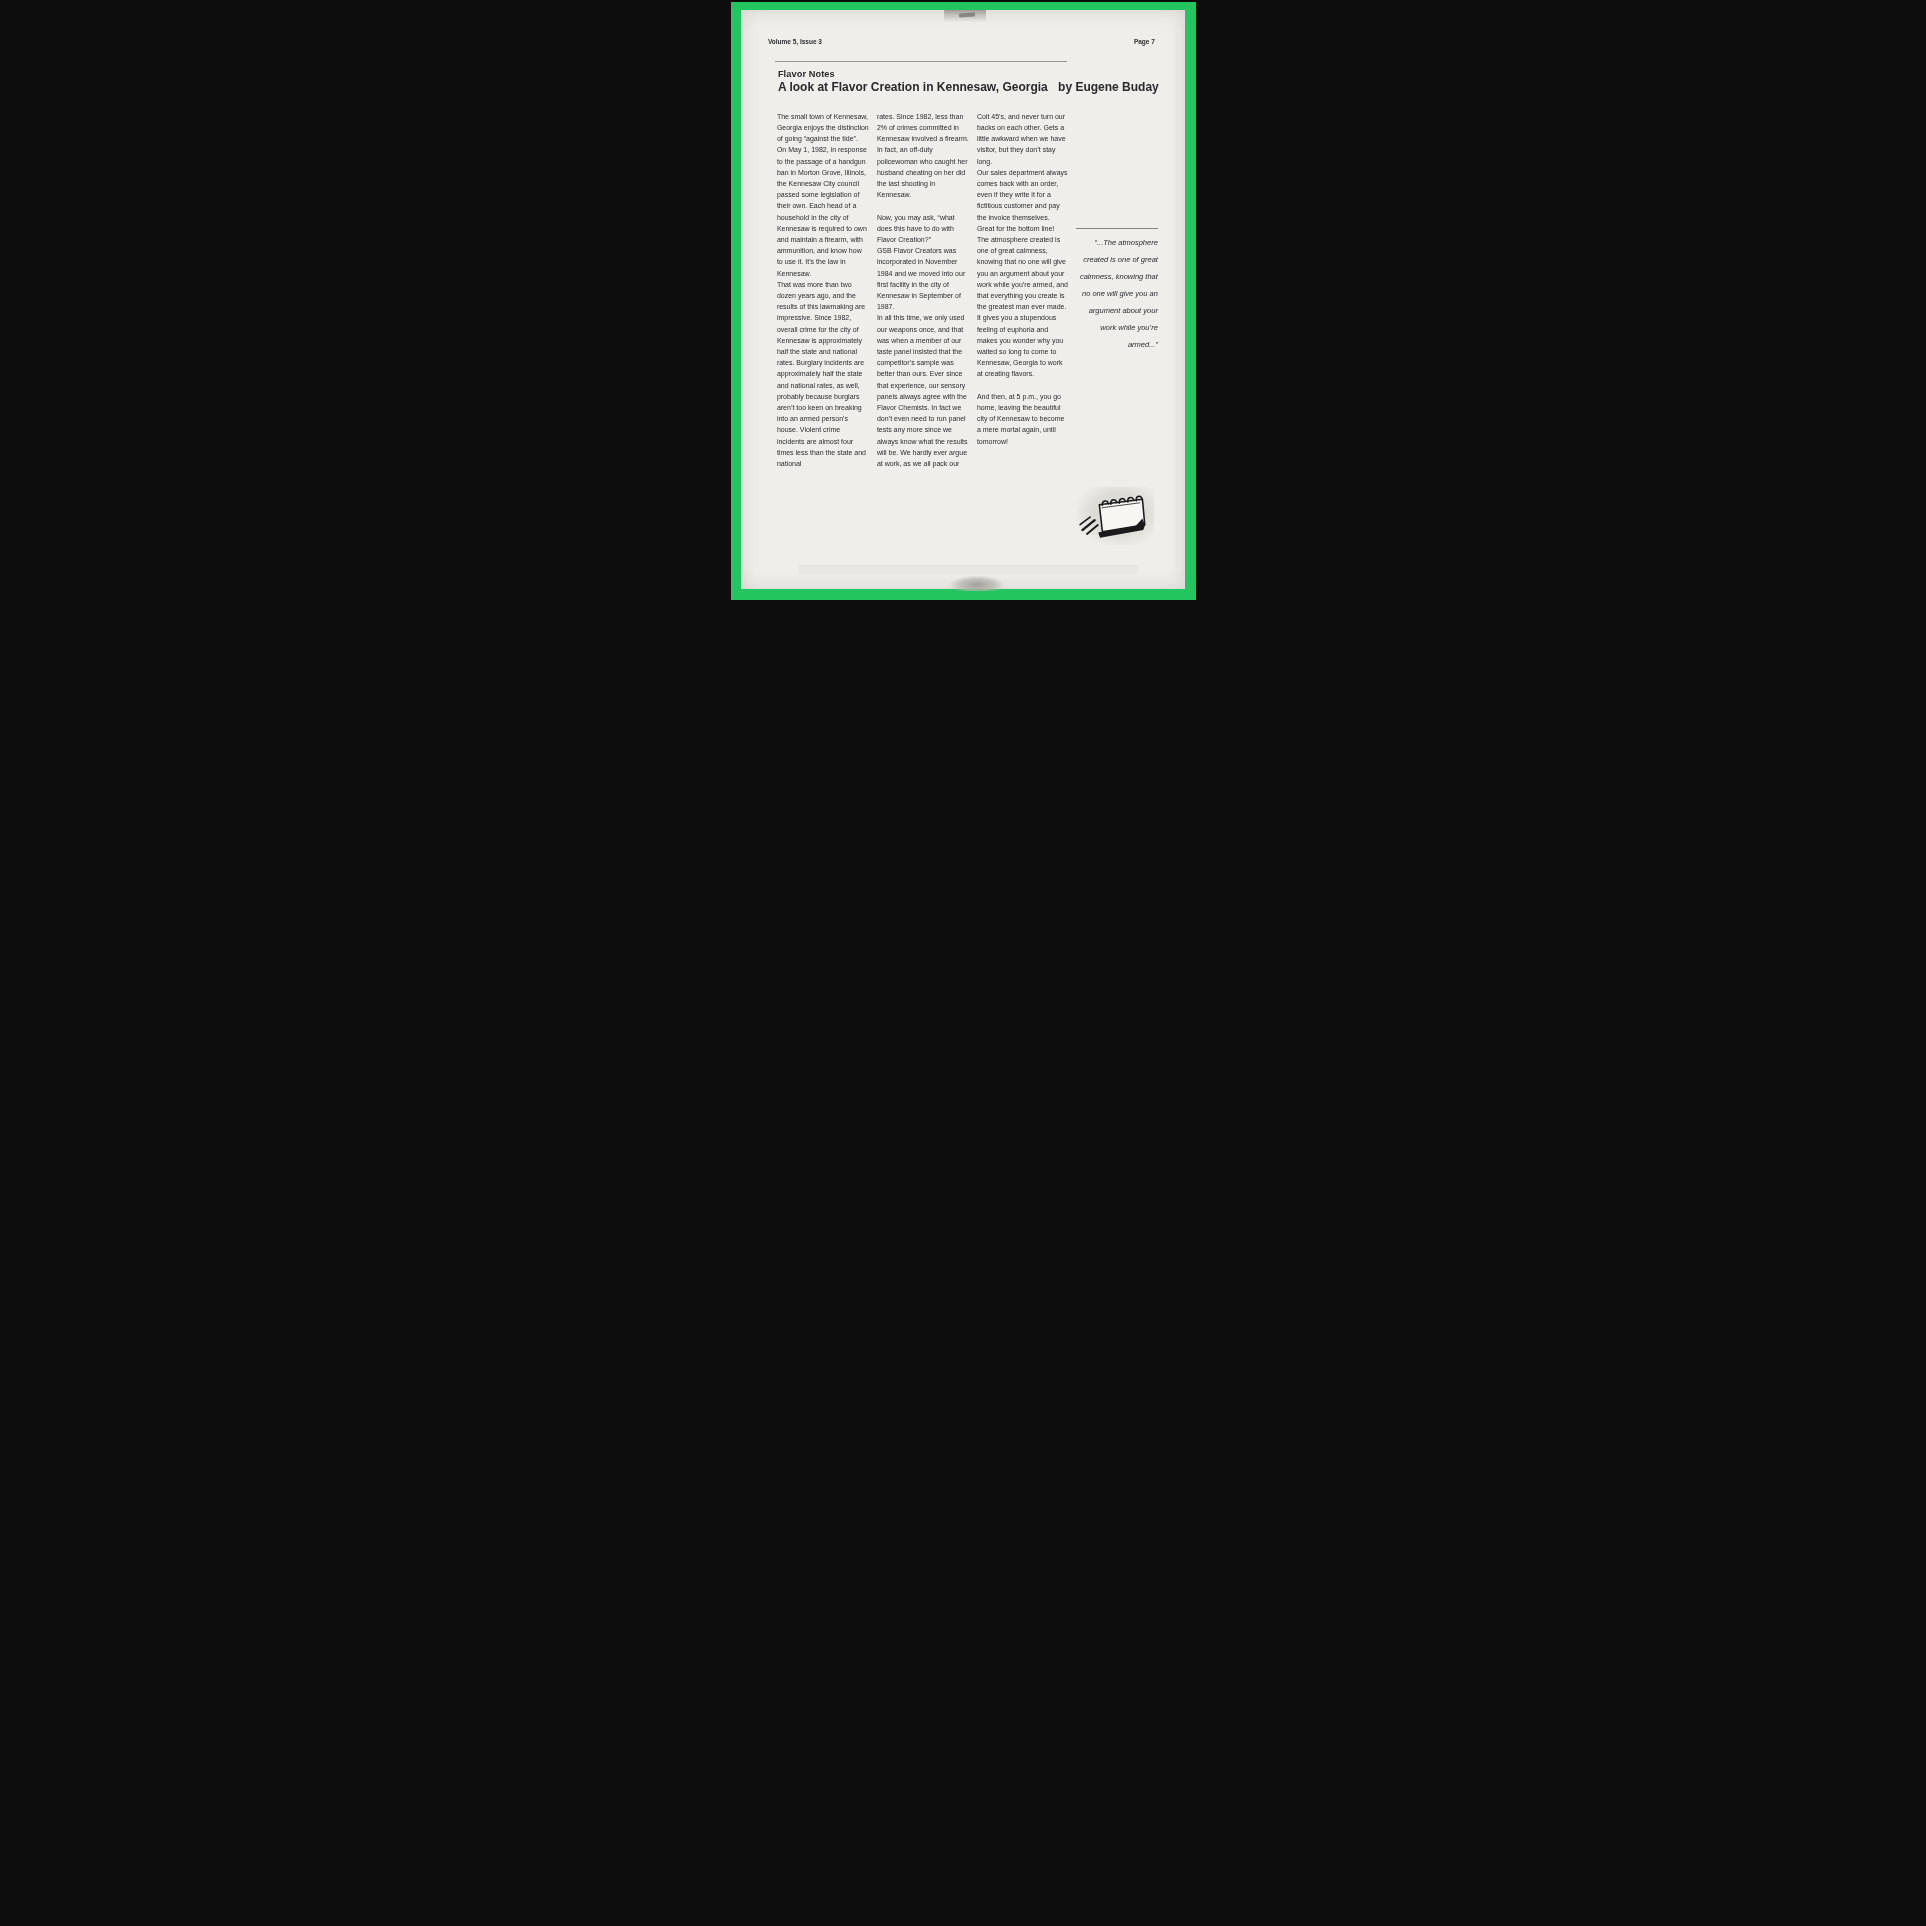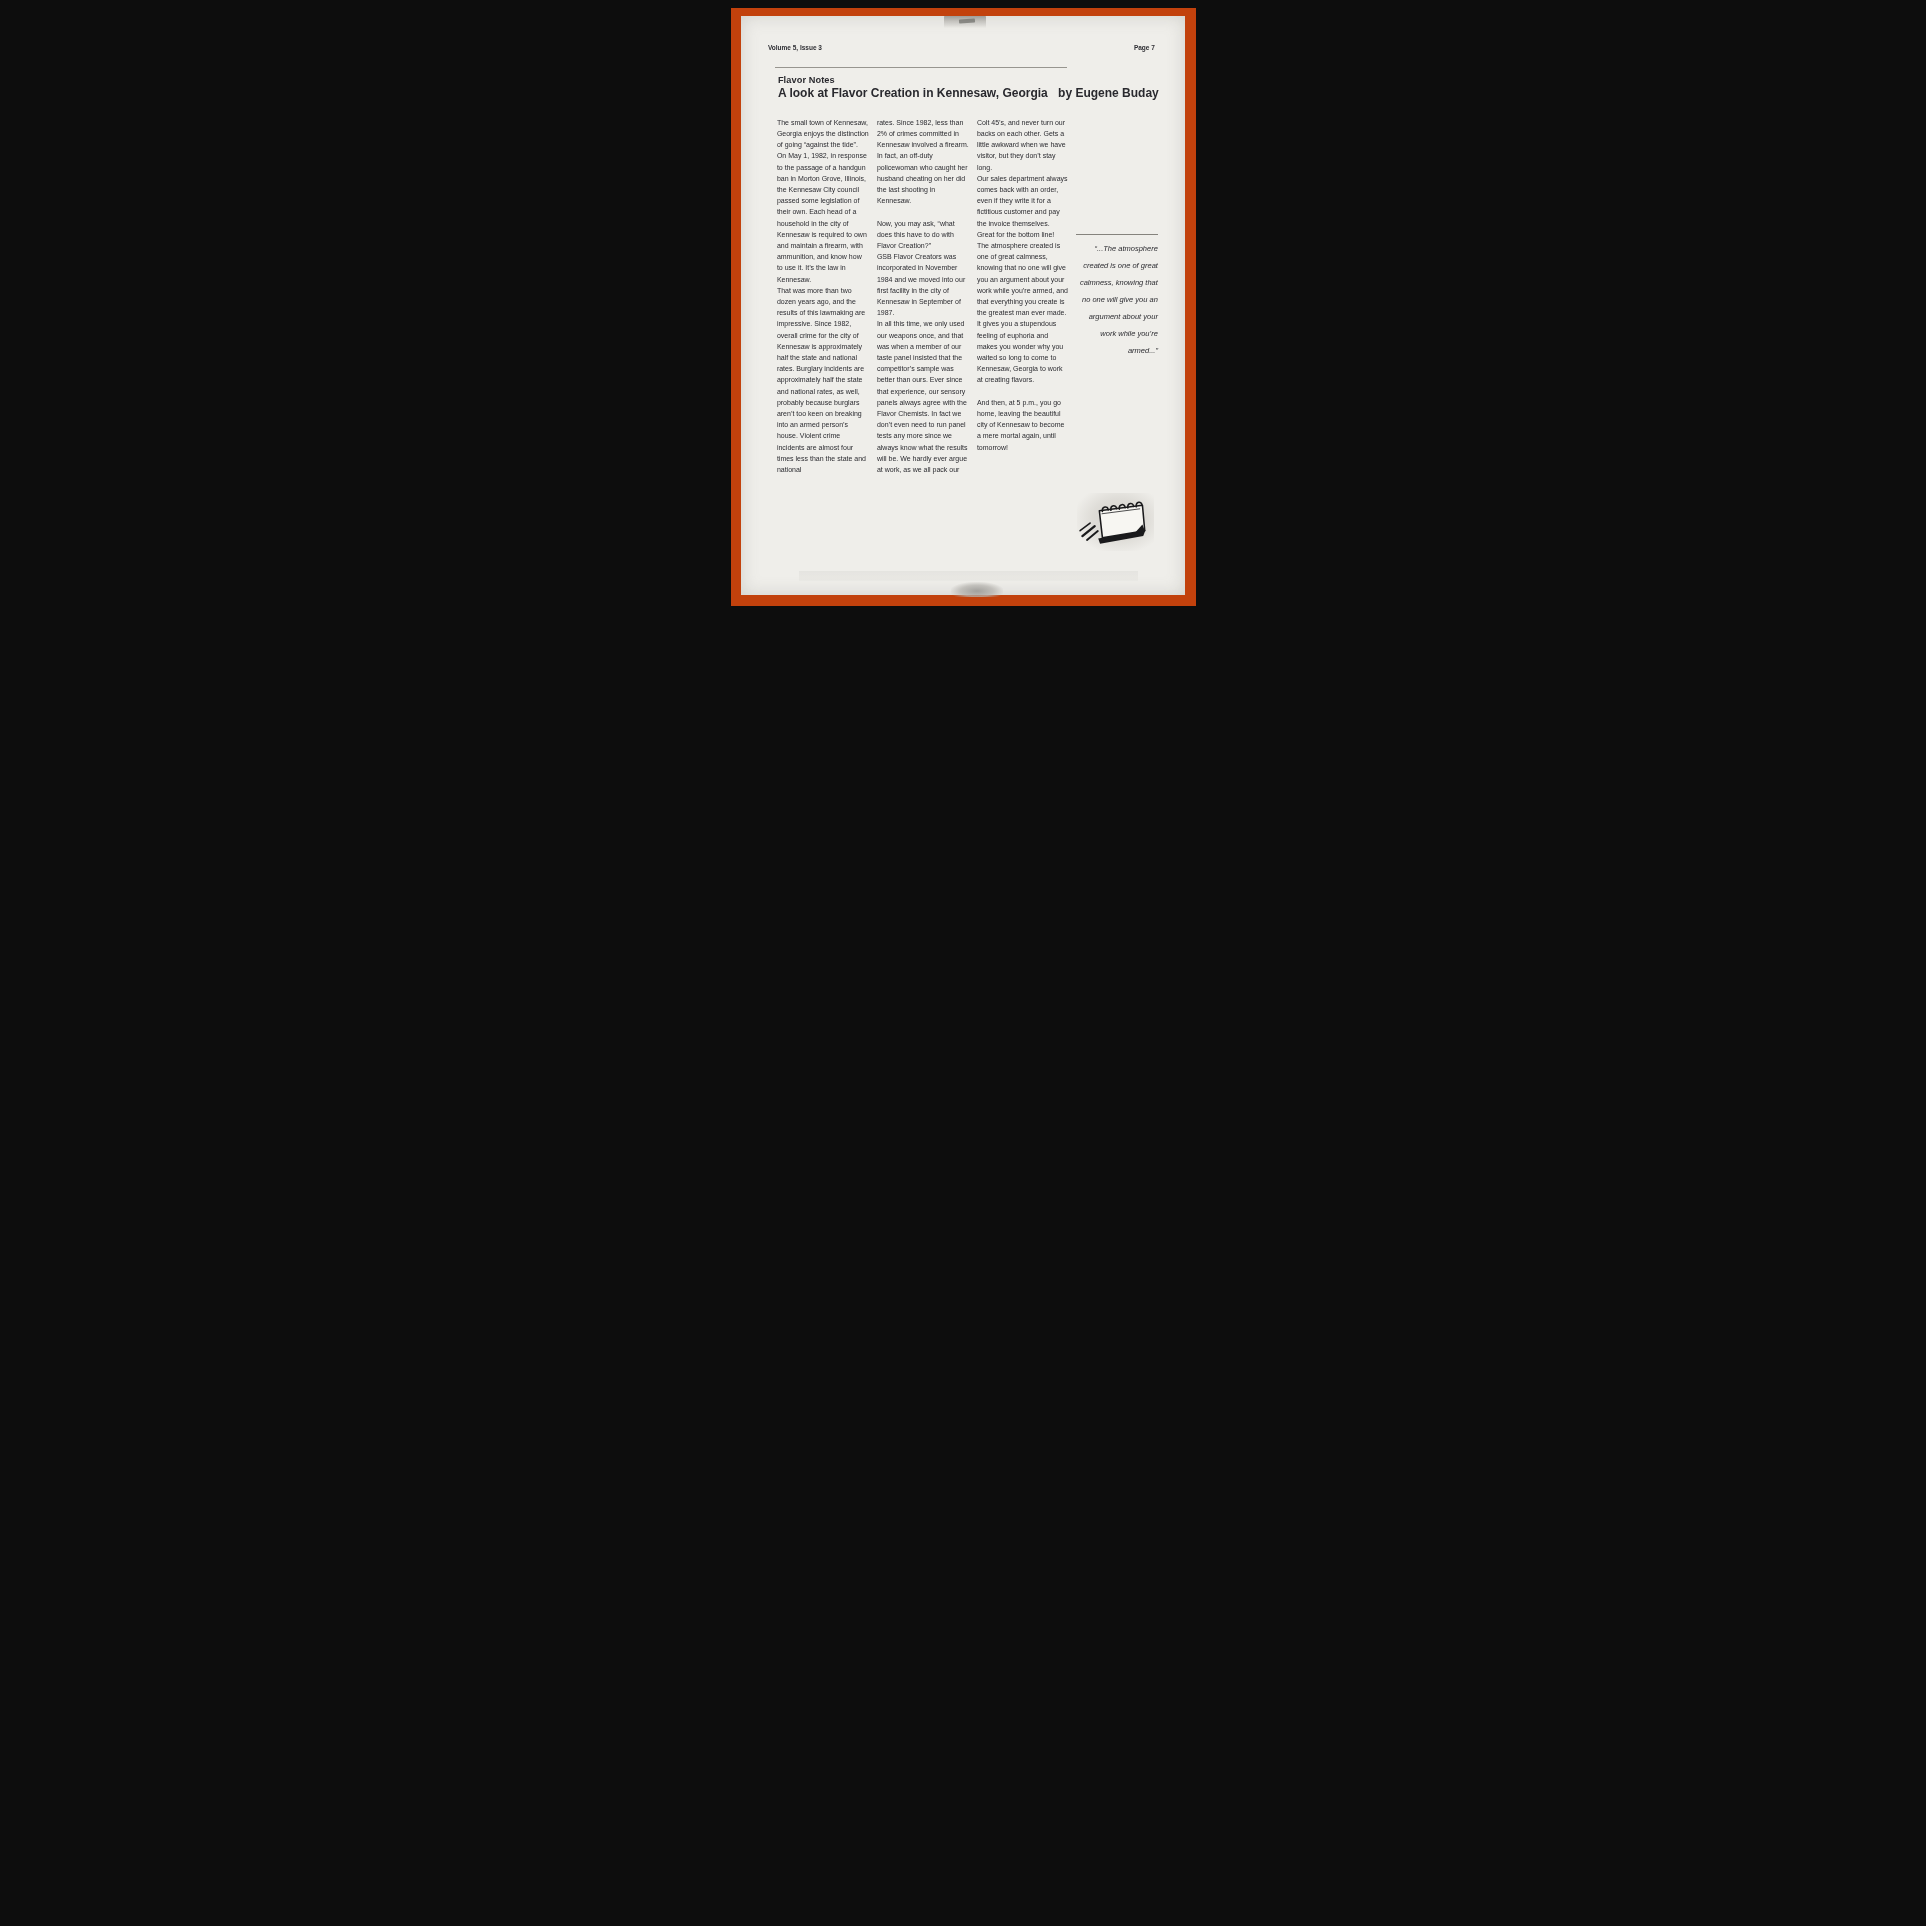--- a/index.html
+++ b/index.html
@@ -3,22 +3,22 @@
 <meta charset="utf-8">
 <title>Scanned Newsletter Page</title>
 <style>
   * { margin:0; padding:0; box-sizing:border-box; }
   html,body { background:#0d0d0d; }
   body { font-family:"Liberation Sans", sans-serif; }
 
   .stage {
     position:relative;
     width:465px; height:598px;
-    background:#c2410c;
-    margin:8px auto;
+    background:#22c55e;
+    margin:2px auto;
     overflow:hidden;
   }
 
   .paper {
     position:absolute;
     left:10.4px; top:7.7px;
     width:444px; height:579px;
     background:
       radial-gradient(ellipse 347px 154px at 60% 96%, rgba(180,178,172,0.25), rgba(0,0,0,0) 60%),
       linear-gradient(90deg, #c9c8c4 0px, #e4e2dd 8.5px, #eeedе9 21px, #f0efeb 35px, #efeeea 100%);

